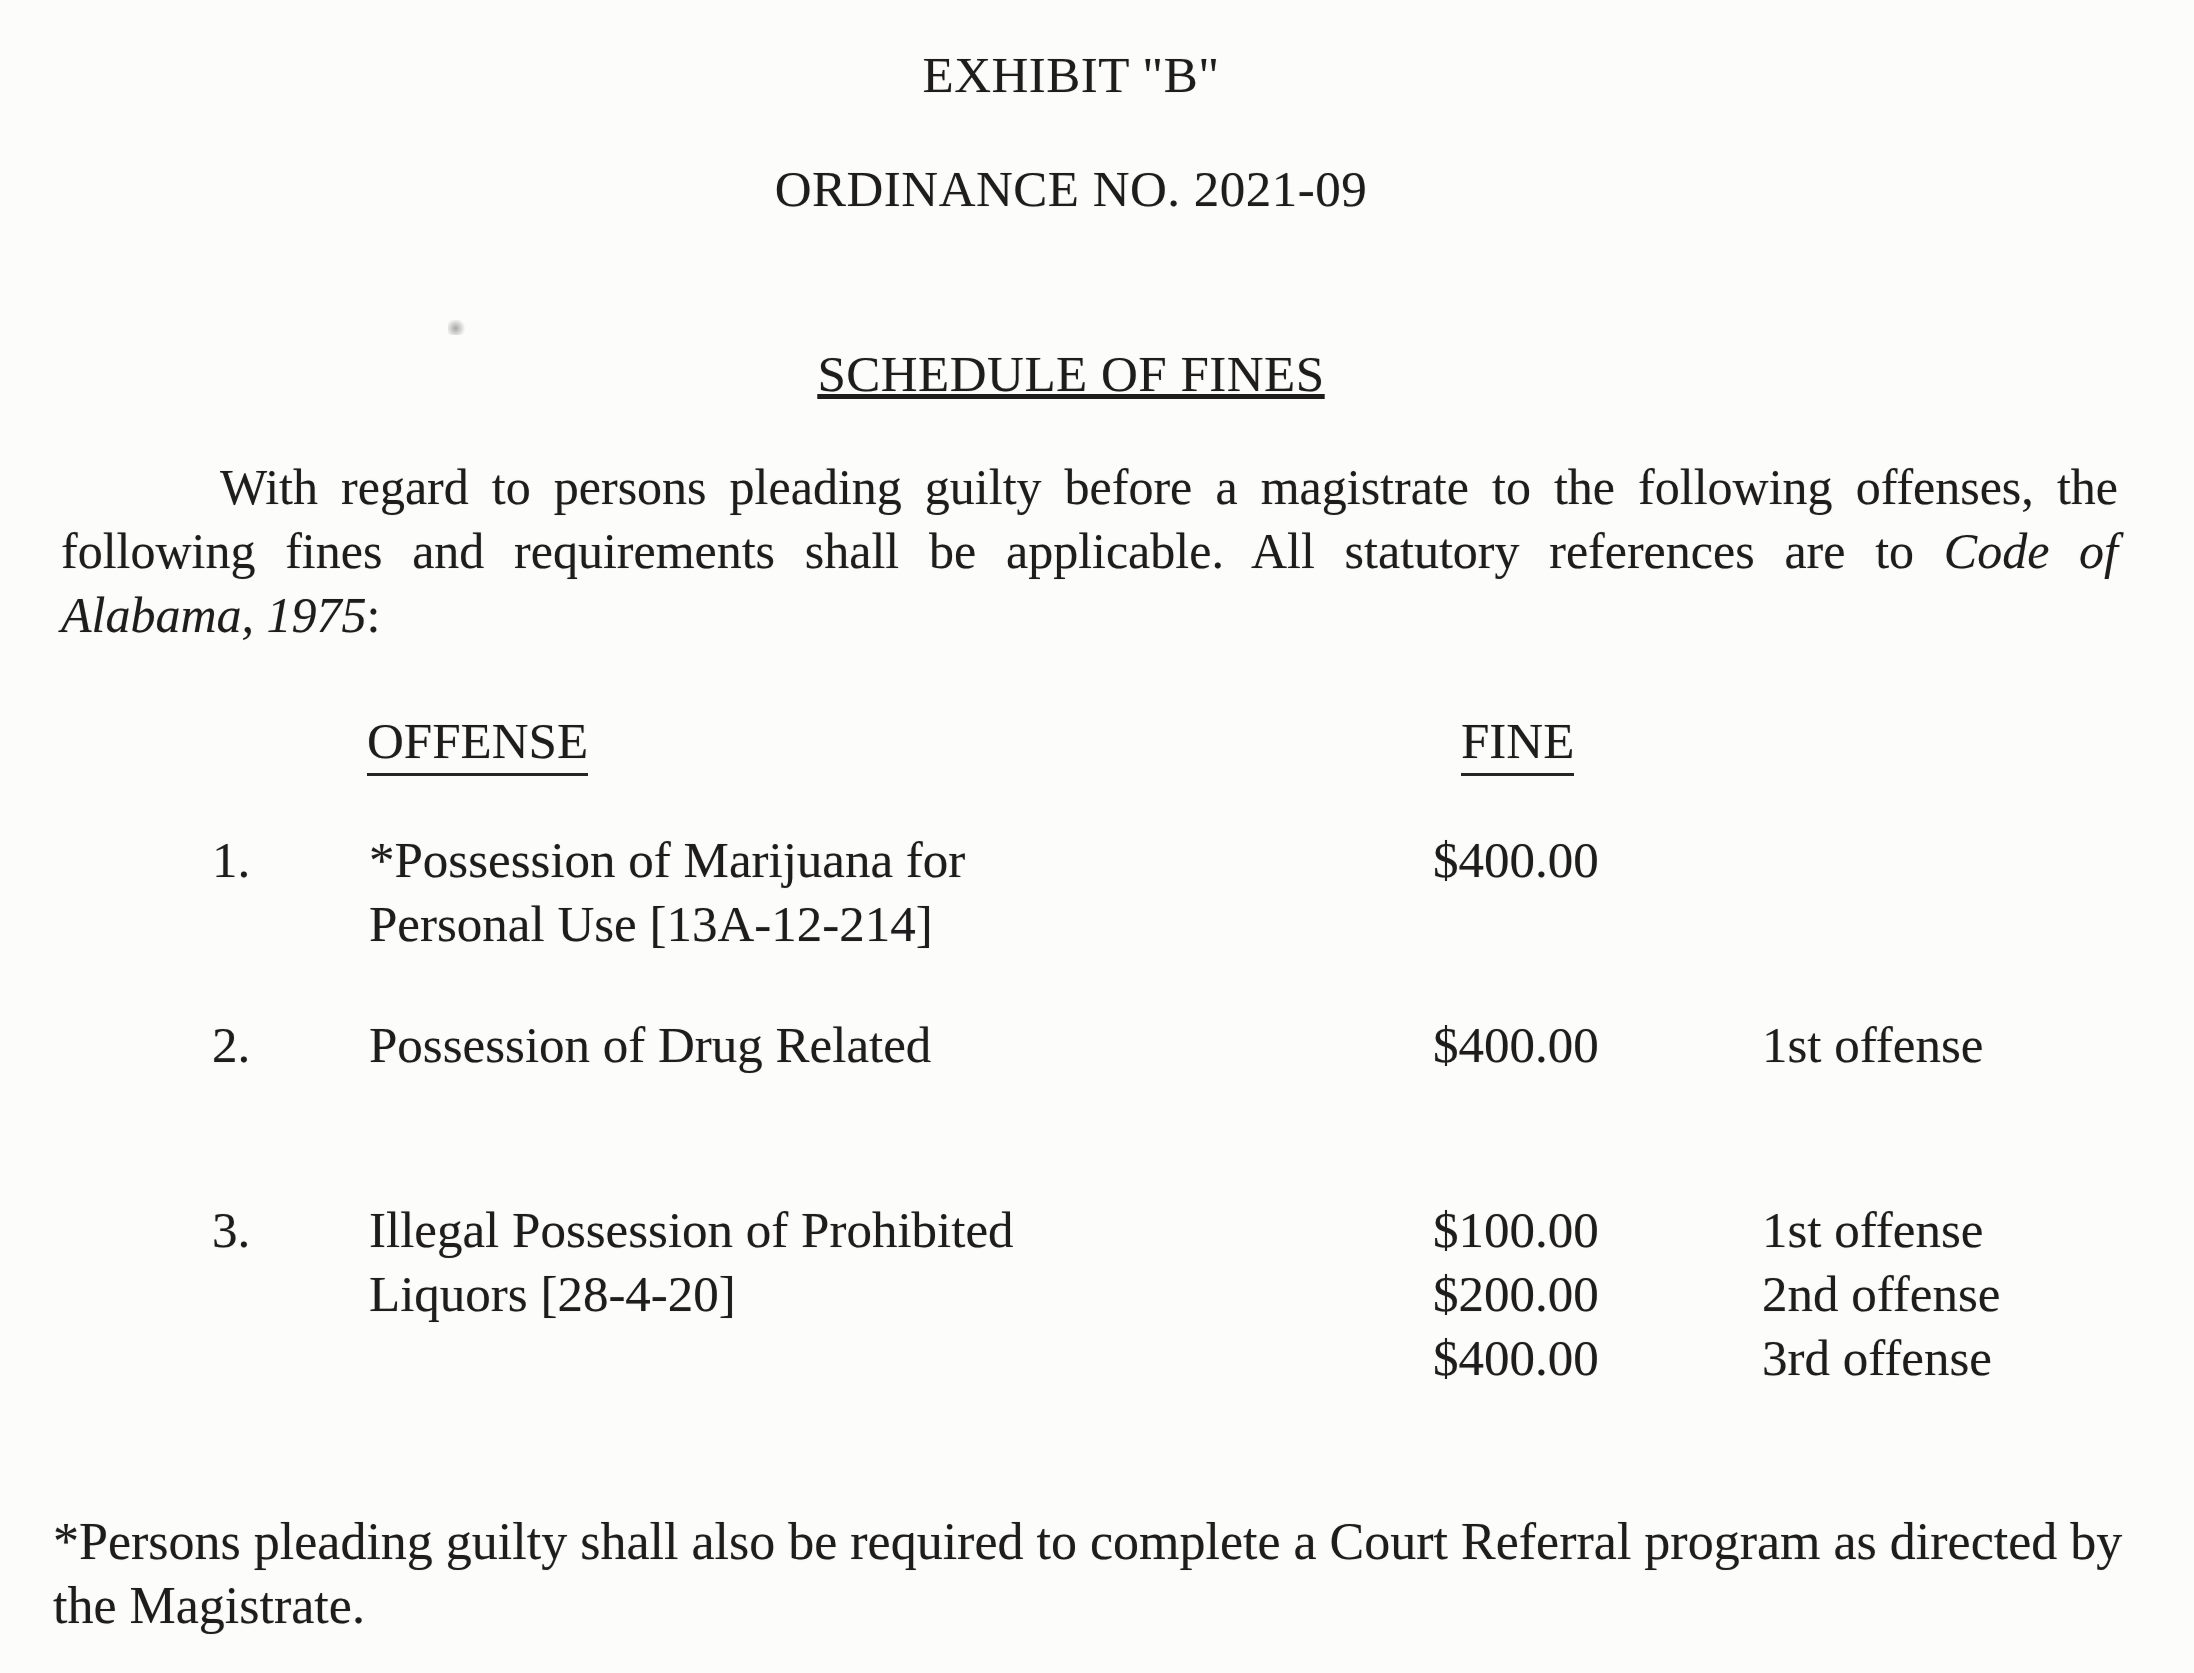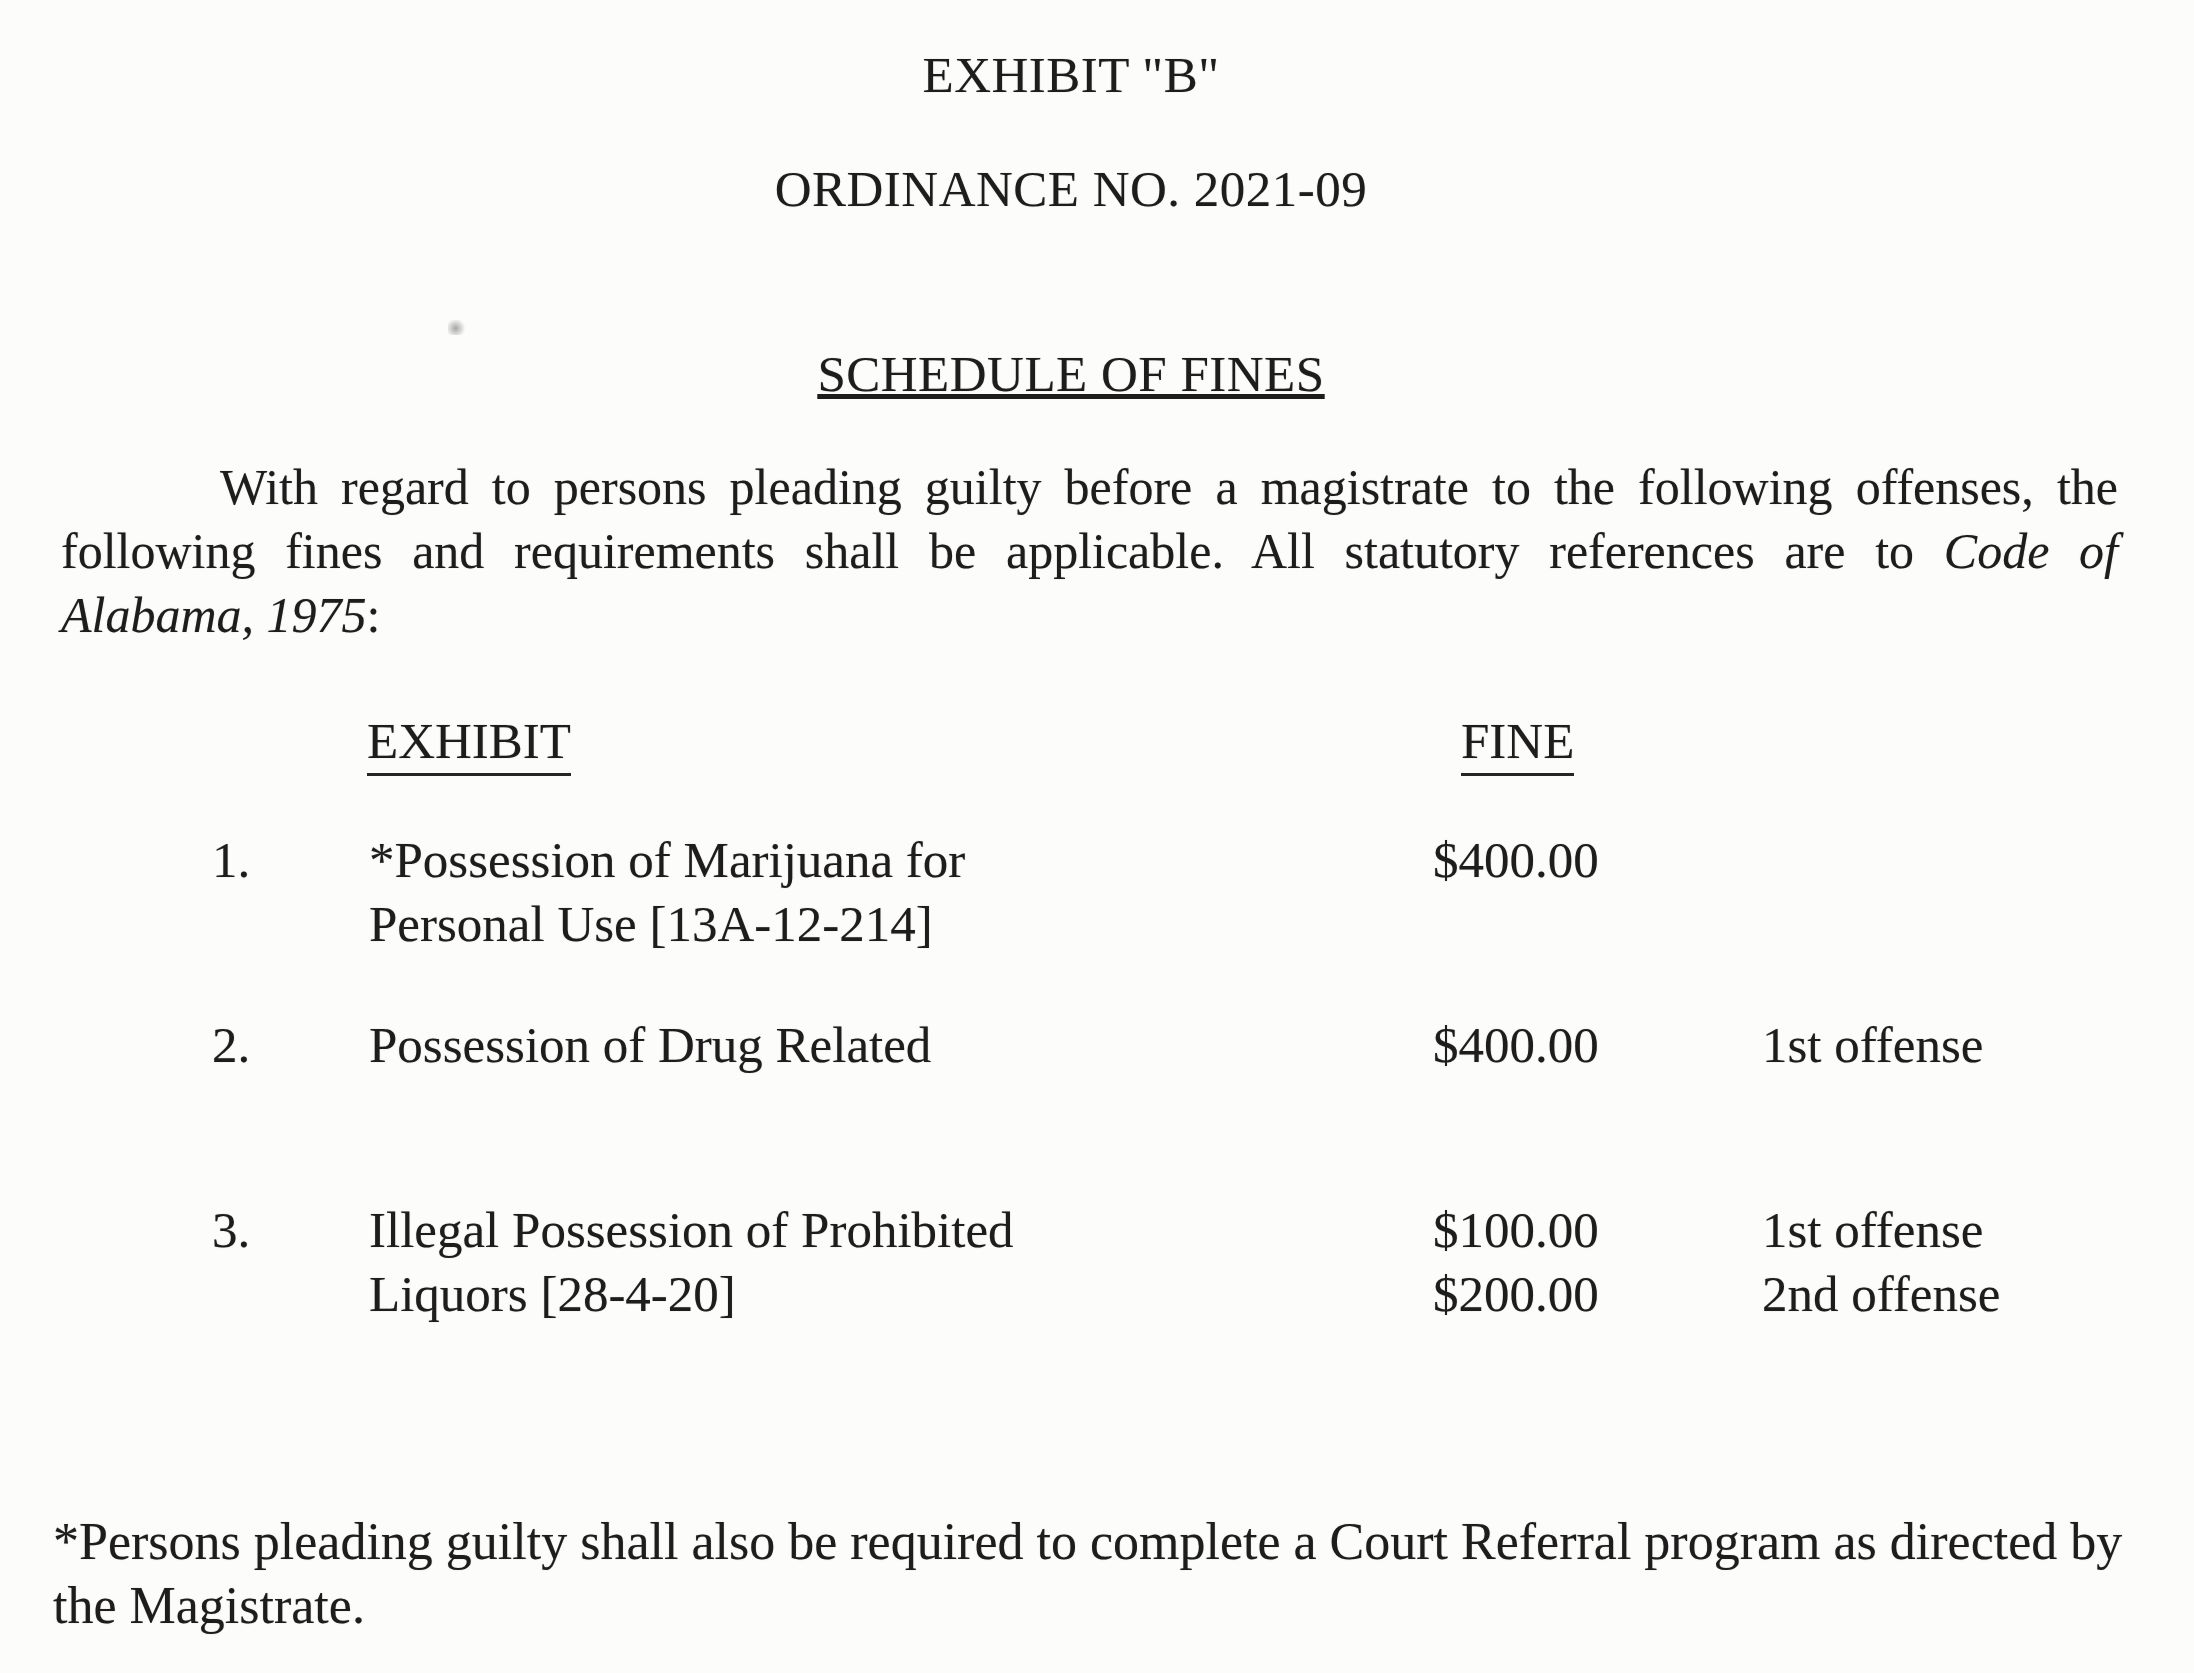--- a/index.html
+++ b/index.html
@@ -116,21 +116,21 @@
 
   <div class="center-title t-schedule">SCHEDULE OF FINES</div>
 
   <div class="intro">
     <div class="jline indent">With regard to persons pleading guilty before a magistrate to the following offenses, the</div>
     <div class="jline"><span>following fines and requirements shall be applicable.  All statutory references are to </span><span class="it">Code of</span></div>
     <div class="pline"><span class="it">Alabama, 1975</span><span>:</span></div>
   </div>
 
   <div class="thead">
-    <span class="hdr hdr-offense">EXHIBIT</span>
+    <span class="hdr hdr-offense">OFFENSE</span>
     <span class="hdr hdr-fine">FINE</span>
   </div>
 
   <div class="trow row1">
     <div class="tnum">1.</div>
     <div class="toffense">
       <div class="oline">*Possession of Marijuana for</div>
       <div class="oline">Personal Use [13A-12-214]</div>
     </div>
     <div class="tfines">
@@ -150,20 +150,21 @@
 
   <div class="trow row3">
     <div class="tnum">3.</div>
     <div class="toffense">
       <div class="oline">Illegal Possession of Prohibited</div>
       <div class="oline">Liquors [28-4-20]</div>
     </div>
     <div class="tfines">
       <div class="fline"><span class="amt">$100.00</span><span>1st offense</span></div>
       <div class="fline"><span class="amt">$200.00</span><span>2nd offense</span></div>
+      <div class="fline"><span class="amt">$400.00</span><span>3rd offense</span></div>
     </div>
   </div>
 
   <div class="footnote">
     <div class="fnline">*Persons pleading guilty shall also be required to complete a Court Referral program as directed by</div>
     <div class="fnline">the Magistrate.</div>
   </div>
 
 </div>
 

